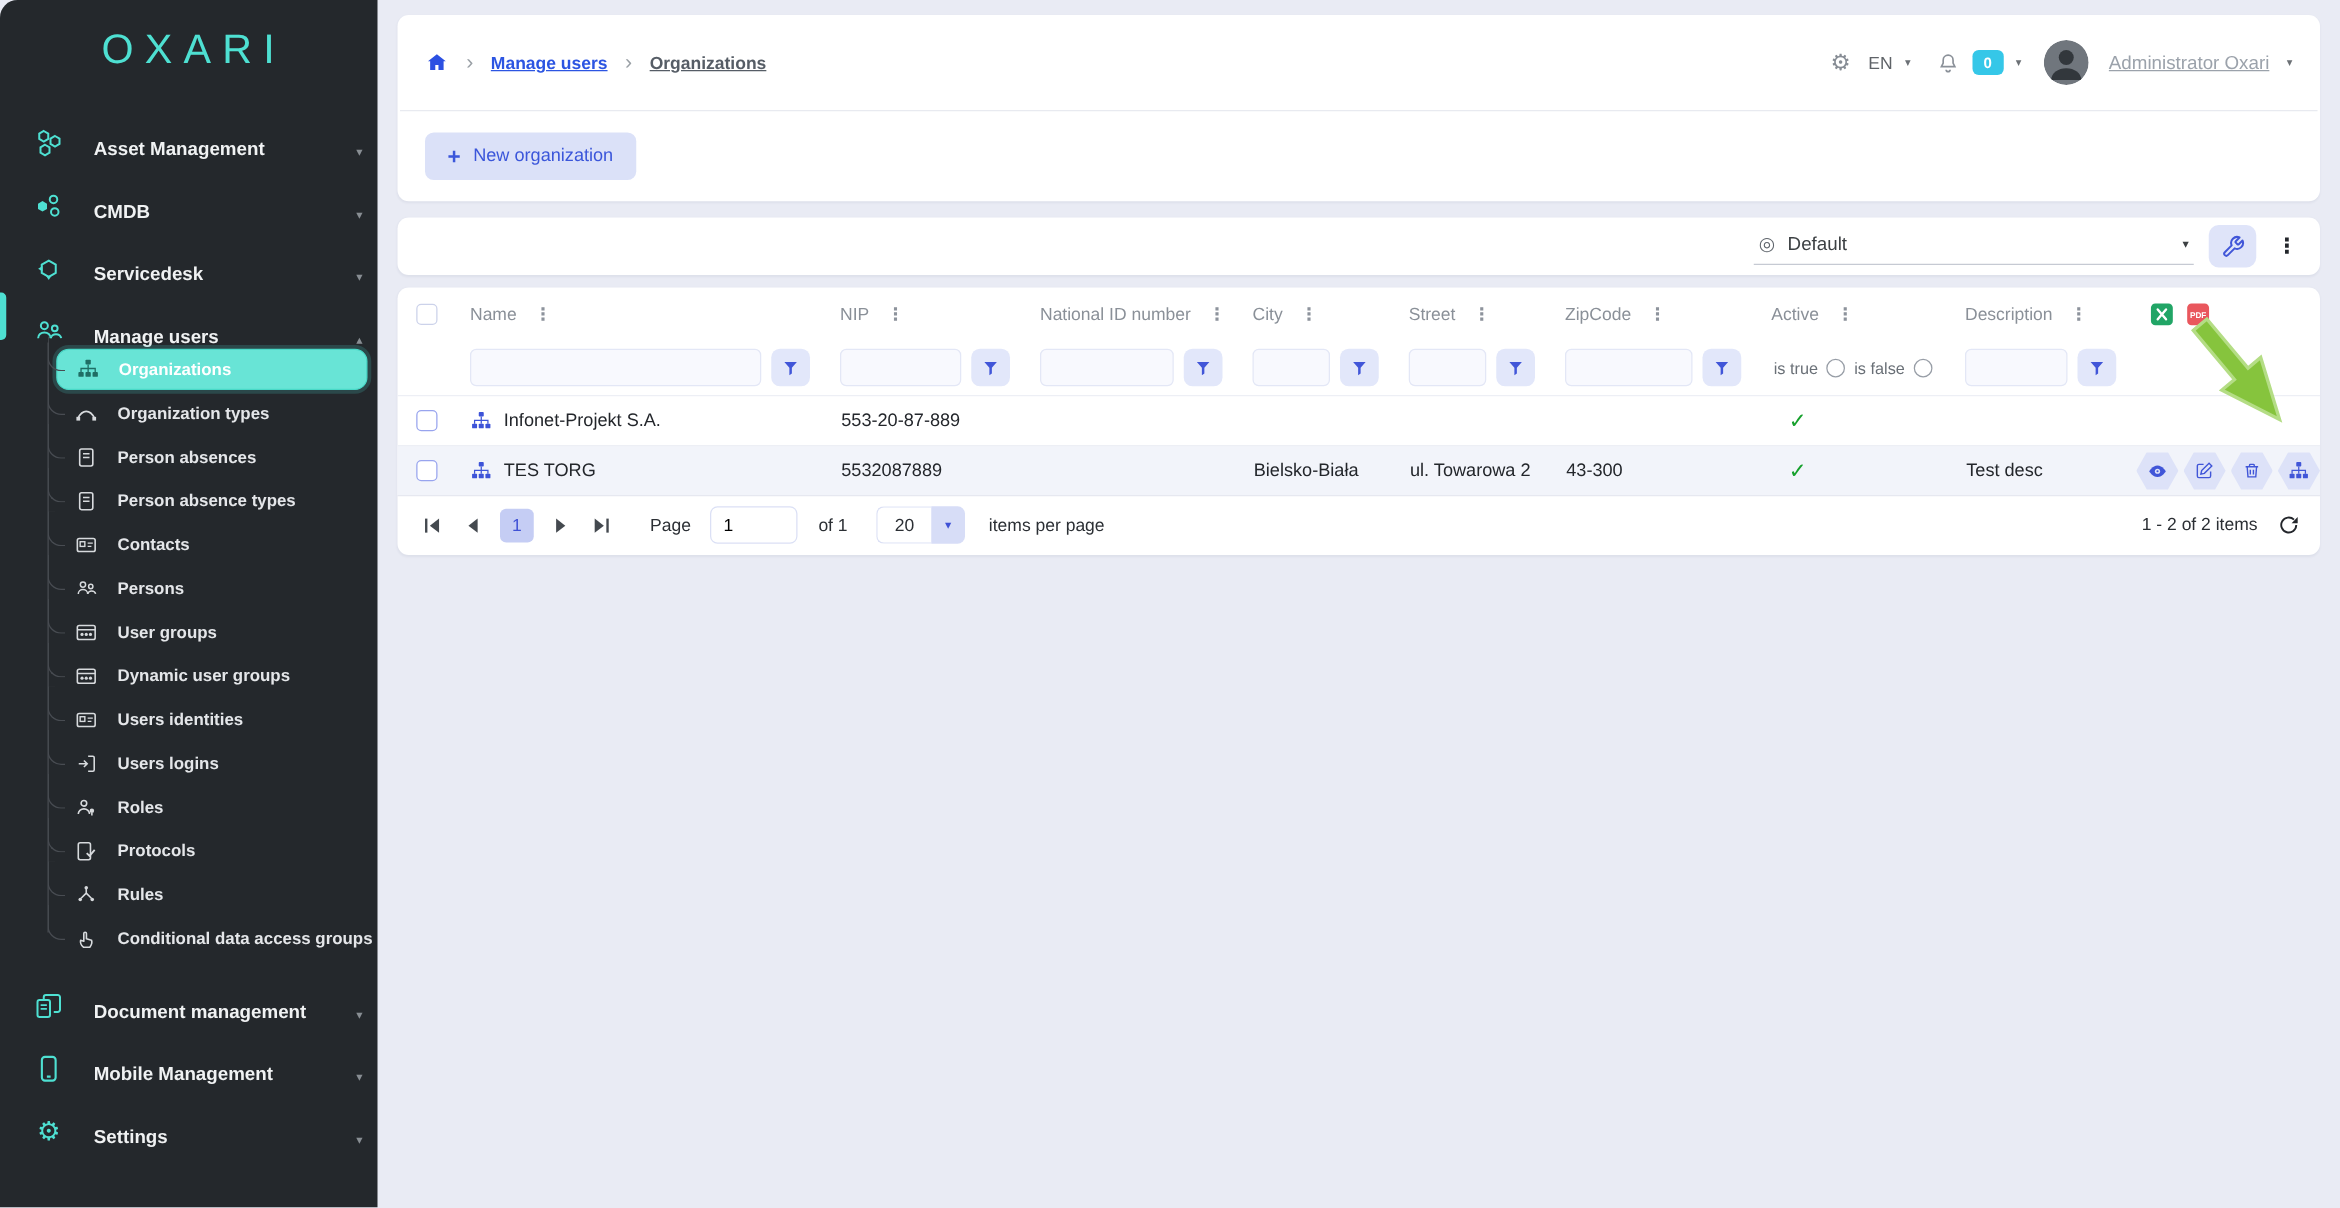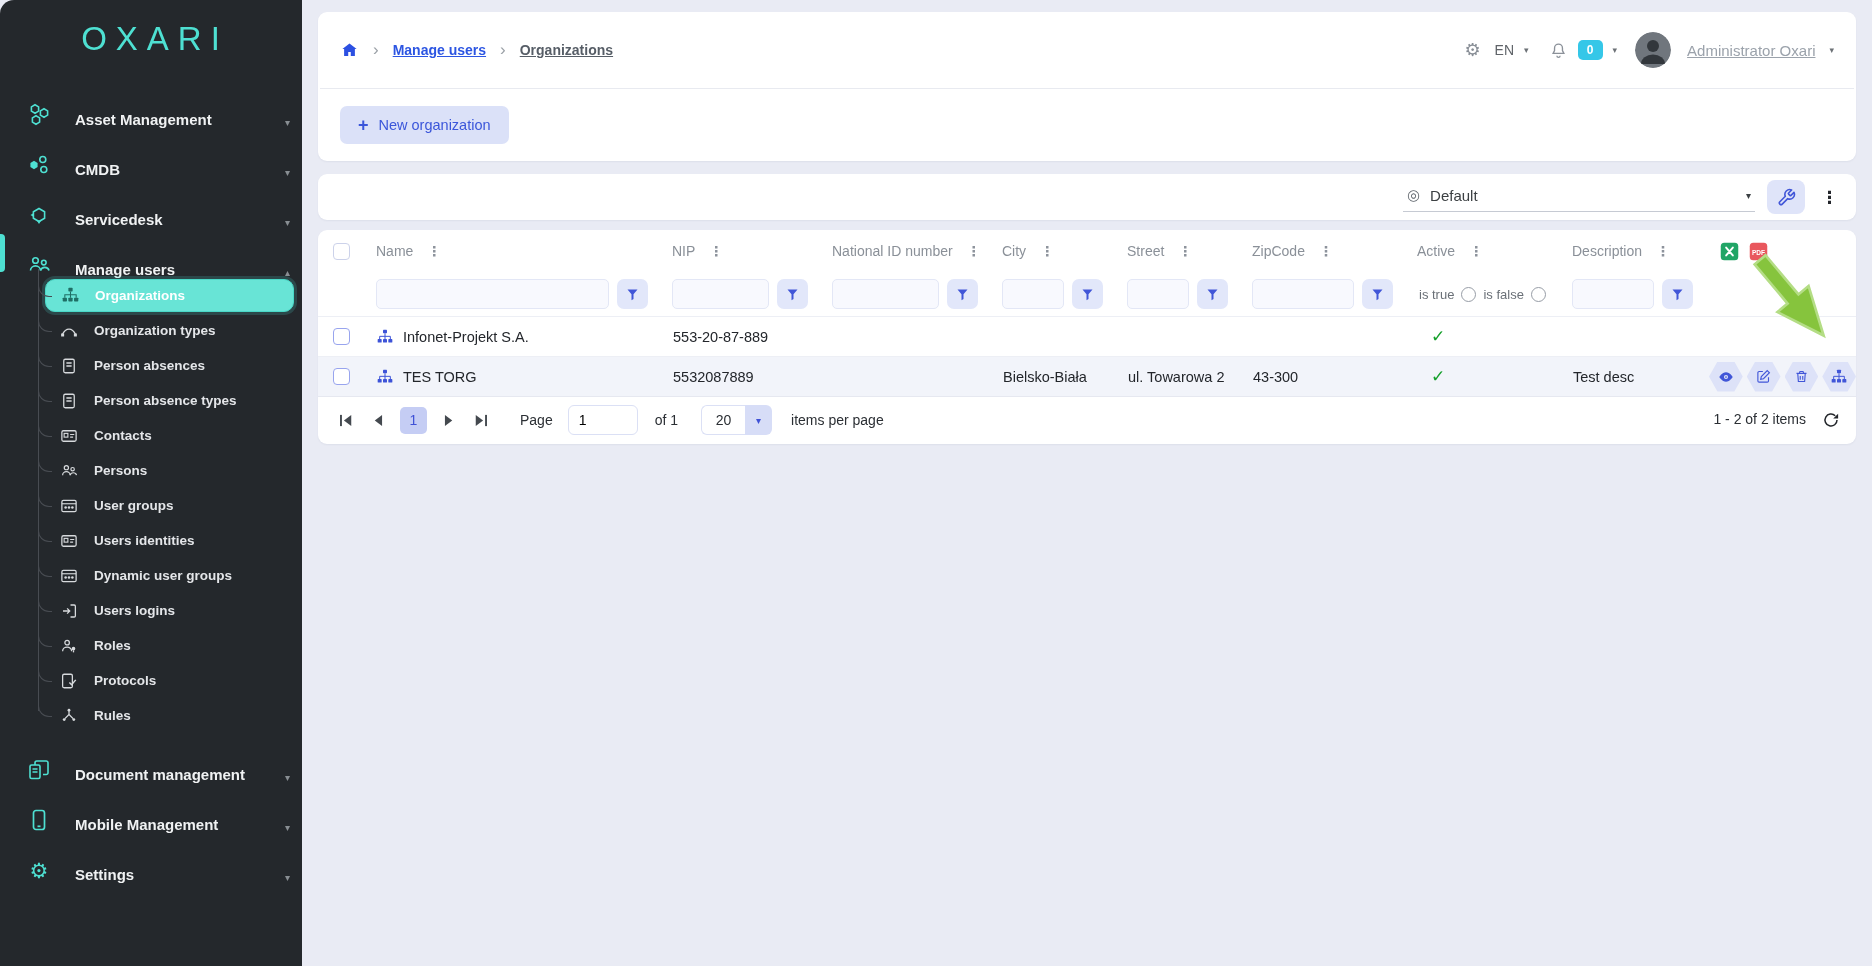--- a/index.html
+++ b/index.html
@@ -371,36 +371,36 @@
           <span class="ic">
               <svg width="18" height="18">
                 <use href="#i-seats"></use>
               </svg>
             </span>
           <span class="lbl">User groups</span>
         </div>
         <div class="subitem">
           <span class="ic">
               <svg width="18" height="18">
+                <use href="#i-seats"></use>
+              </svg>
+            </span>
+          <span class="lbl">Dynamic user groups</span>
+        </div>
+        <div class="subitem">
+          <span class="ic">
+              <svg width="18" height="18">
                 <use href="#i-idcard"></use>
               </svg>
             </span>
           <span class="lbl">Users identities</span>
         </div>
         <div class="subitem">
           <span class="ic">
               <svg width="18" height="18">
-                <use href="#i-seats"></use>
-              </svg>
-            </span>
-          <span class="lbl">Dynamic user groups</span>
-        </div>
-        <div class="subitem">
-          <span class="ic">
-              <svg width="18" height="18">
                 <use href="#i-login"></use>
               </svg>
             </span>
           <span class="lbl">Users logins</span>
         </div>
         <div class="subitem">
           <span class="ic">
               <svg width="18" height="18">
                 <use href="#i-rolekey"></use>
               </svg>
@@ -415,20 +415,28 @@
             </span>
           <span class="lbl">Protocols</span>
         </div>
         <div class="subitem">
           <span class="ic">
               <svg width="18" height="18">
                 <use href="#i-rulesfork"></use>
               </svg>
             </span>
           <span class="lbl">Rules</span>
+        </div>
+        <div class="subitem">
+          <span class="ic">
+              <svg width="18" height="18">
+                <use href="#i-hand"></use>
+              </svg>
+            </span>
+          <span class="lbl">Conditional data access groups</span>
         </div>
       </div>
 
       <div class="nav-item">
         <span class="ic">
             <svg width="24" height="24">
               <use href="#i-docs2"></use>
             </svg>
           </span>
         <span class="lbl">Document management</span>

